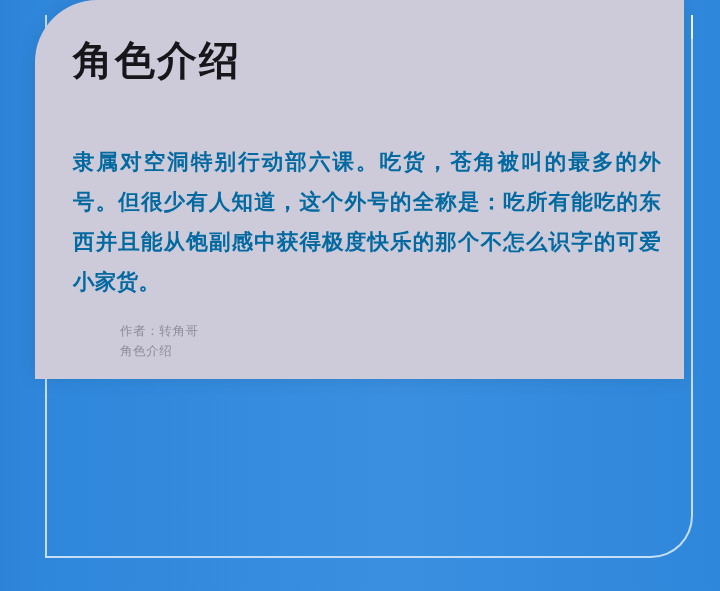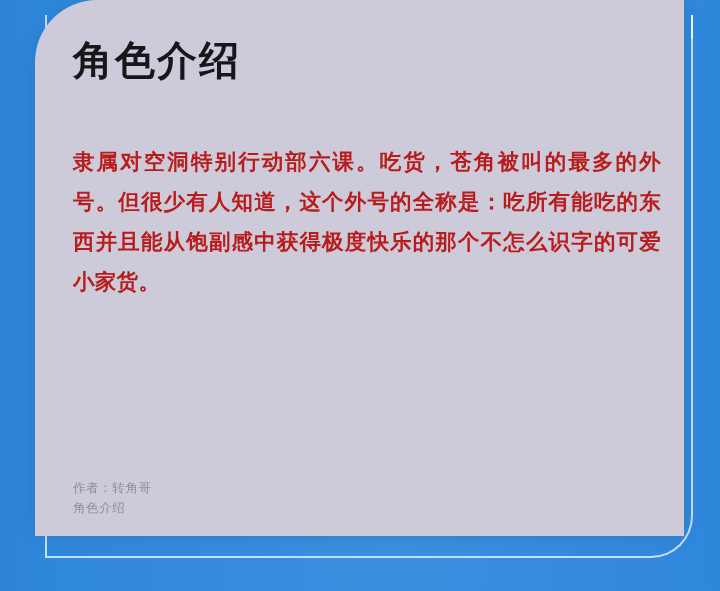--- a/index.html
+++ b/index.html
@@ -44,21 +44,21 @@
     height:24px;
     background:rgba(255,255,255,0.72);
   }
 
   
   #card {
     position:absolute;
     left:35px;
     top:0;
     width:649px;
-    height:536px;
+    height:379px;
     background:#cdcbd9;
     border-radius:62px 0 0 0;
     box-shadow:0 0 18px rgba(0,0,0,0.10);
     overflow:hidden;
   }
 
   #card-inner {
     position:absolute;
     inset:0;
     padding:30px 36px 0 36px;
@@ -77,36 +77,36 @@
 
   #body-text {
     margin-top:58px;
     margin-left:2px;
     width:588px;
     font-family:"Liberation Serif", serif;
     font-weight:bold;
     font-size:21.5px;
     line-height:40px;
     letter-spacing:0.3px;
-    color:#b91c1c;
+    color:#0369a1;
     text-align:justify;
   }
   #body-text p { margin:0; }
 
   #footer {
     position:absolute;
     left:38px;
     bottom:18px;
     font-family:"Liberation Serif", serif;
     font-size:12.5px;
     line-height:20px;
     color:#8d8b9b;
     letter-spacing:0.6px;
   }
-  #footer div { white-space:nowrap; }
+  #footer div { white-space:nowrap;margin-left:47px; }
 </style>
 </head>
 <body>
 
 <div id="backdrop"></div>
 
 <div id="deco-frame"></div>
 <div id="deco-frame-top-stub"></div>
 
 <div id="card">

